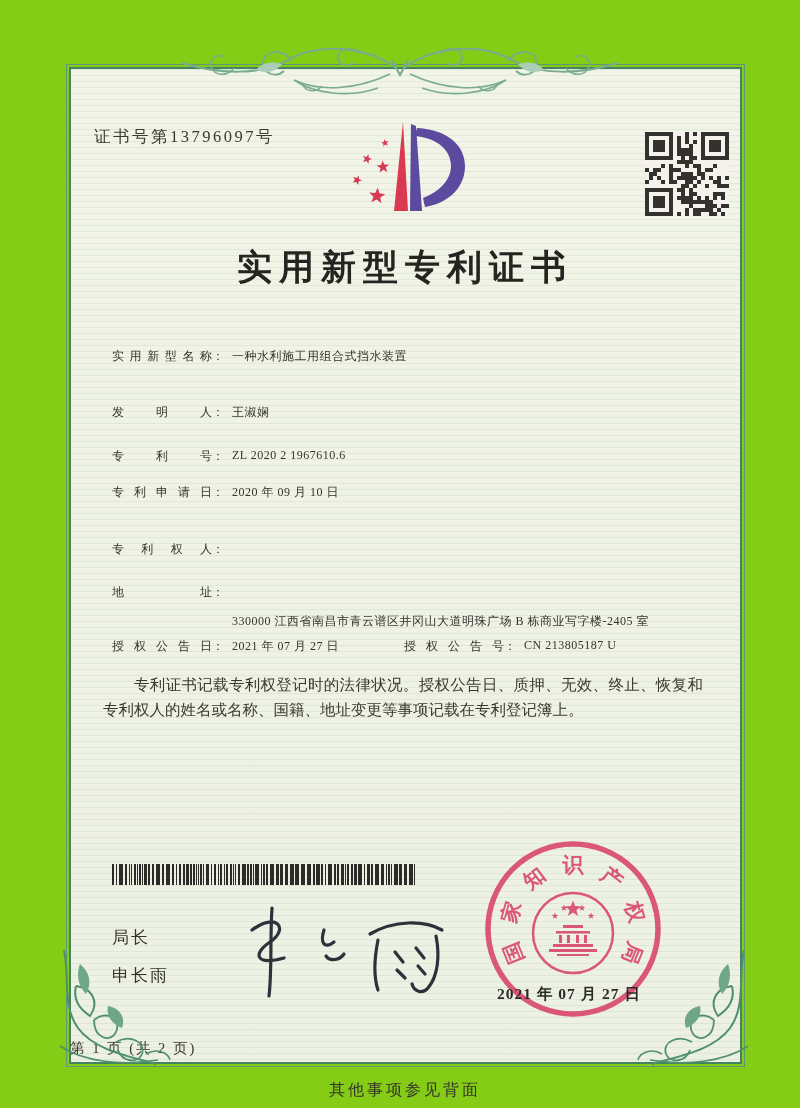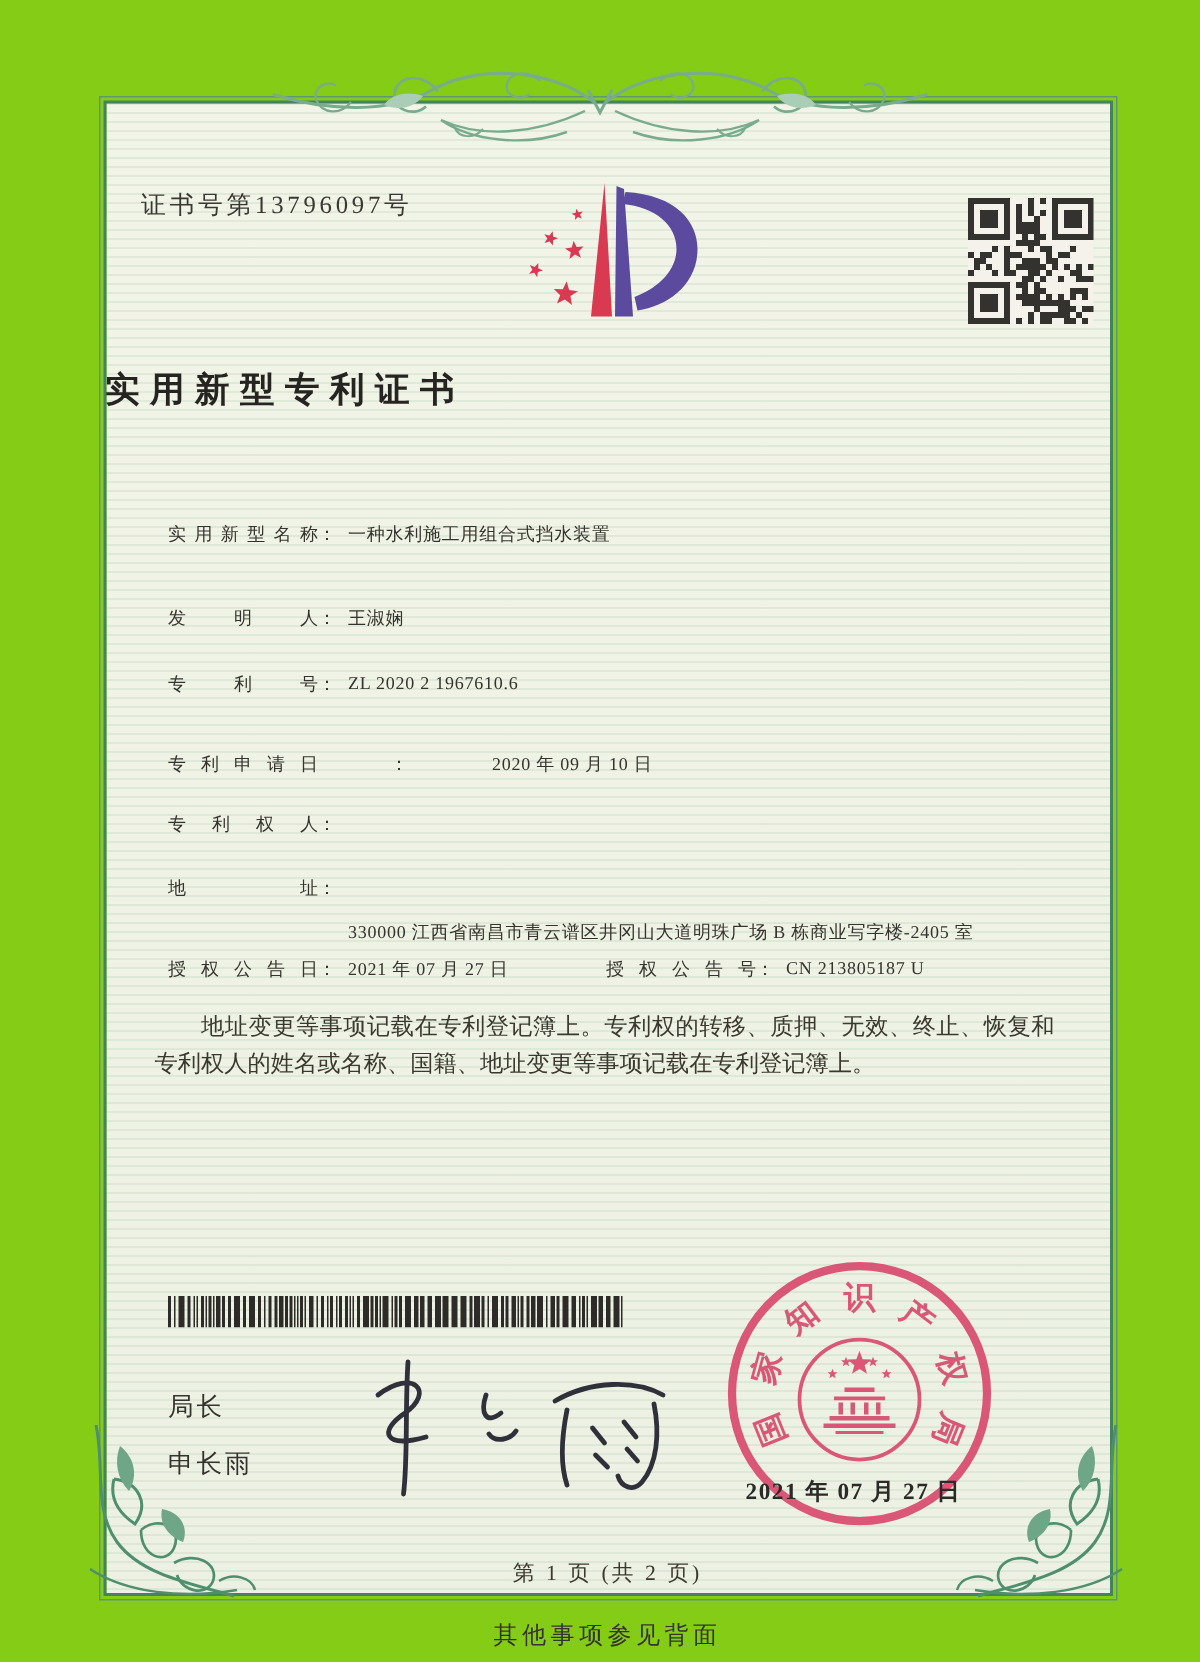--- a/index.html
+++ b/index.html
@@ -6,32 +6,32 @@
   .page{position:relative;width:800px;height:1108px;background:#84cc16;overflow:hidden;
         font-family:"Liberation Serif","DejaVu Serif",serif;color:#2e2c28;}
   
   .frame{position:absolute;left:66px;top:64px;width:677px;height:1001px;border:1px solid #5e9678;z-index:0;}
   .frame-inner{position:absolute;inset:2px;border:2px solid #44835f;
       background:
         repeating-linear-gradient(180deg, rgba(110,160,122,0.12) 0px, rgba(110,160,122,0.12) 1px, rgba(240,244,230,0) 1px, rgba(240,244,230,0) 6px),
         linear-gradient(#f1f4e7,#edf1e3);}
   .abs{position:absolute;z-index:2;}
   .cert-no{left:94px;top:126px;font-size:16.5px;letter-spacing:2.5px;color:#3a3833;}
-  .title{left:70px;top:244px;width:670px;text-align:left;font-size:23px;font-weight:bold;
+  .title{left:70px;top:244px;width:670px;text-align:center;font-size:35px;font-weight:bold;
          letter-spacing:7px;color:#262420;}
   .row{left:112px;display:flex;align-items:flex-start;font-size:12px;color:#35332d;}
   .flabel{display:inline-block;width:100px;text-align:justify;text-align-last:justify;flex:none;}
   .colon{flex:none;margin-right:8px;}
   .fvalue{letter-spacing:0.5px;}
   .addr-val{width:480px;line-height:1.55;margin-top:28px;}
   .grant2{margin-left:65px;display:flex;}
   .paras{left:103px;top:672px;width:600px;font-size:15.5px;line-height:1.63;text-align:justify;color:#3a382f;}
   .paras p{margin:0;text-indent:2em;}
   .signer{left:112px;font-size:17px;letter-spacing:2px;color:#35332d;}
-  .pageinfo{left:70px;top:1039px;width:670px;text-align:center;font-size:14.5px;letter-spacing:2px;color:#3a382f;}
+  .pageinfo{left:70px;top:1039px;width:670px;text-align:left;font-size:14.5px;letter-spacing:2px;color:#3a382f;}
   .backnote{left:70px;top:1080px;width:670px;text-align:center;font-size:16px;letter-spacing:3px;color:#35332d;}
   .sealdate{left:497px;top:984px;font-size:15.5px;letter-spacing:1px;color:#2b2a28;font-weight:bold;z-index:4;}
   svg{display:block;}
 </style>
 </head>
 <body>
 
 <div class="page">
 
   <div class="frame">
@@ -246,21 +246,21 @@
   <div class="abs row" style="top:404px;">
     <span class="flabel">发明人</span>
       <span class="colon">：</span>
     <span class="fvalue">王淑娴</span>
   </div>
   <div class="abs row" style="top:448px;">
     <span class="flabel">专利号</span>
       <span class="colon">：</span>
     <span class="fvalue">ZL 2020 2 1967610.6</span>
   </div>
-  <div class="abs row" style="top:501px;gap:48px;">
+  <div class="abs row" style="top:484px;">
     <span class="flabel">专利申请日</span>
       <span class="colon">：</span>
     <span class="fvalue">2020 年 09 月 10 日</span>
   </div>
   <div class="abs row" style="top:541px;">
     <span class="flabel">专利权人</span>
       <span class="colon">：</span>
   </div>
   <div class="abs row" style="top:584px;">
     <span class="flabel">地址</span>
@@ -272,21 +272,21 @@
       <span class="colon">：</span>
     <span class="fvalue">2021 年 07 月 27 日</span>
     <span class="grant2">
       <span class="flabel">授权公告号</span>
         <span class="colon">：</span>
       <span class="fvalue">CN 213805187 U</span>
     </span>
   </div>
 
   <div class="abs paras">
-    <p>地址变更等事项记载在专利登记簿上。专利权的转移、质押、无效、终止、恢复和专利权人的姓名或名称、国籍、地址变更等事项记载在专利登记簿上。</p>
+    <p>专利证书记载专利权登记时的法律状况。授权公告日、质押、无效、终止、恢复和专利权人的姓名或名称、国籍、地址变更等事项记载在专利登记簿上。</p>
   </div>
 
   <svg class="abs" id="barcode" style="left:112px;top:864px;" width="312" height="21">
       <rect x="0" y="0" width="2" height="21" fill="#2c2b28"></rect>
       <rect x="4" y="0" width="1" height="21" fill="#2c2b28"></rect>
       <rect x="7" y="0" width="4" height="21" fill="#2c2b28"></rect>
       <rect x="13" y="0" width="2" height="21" fill="#2c2b28"></rect>
       <rect x="17" y="0" width="1" height="21" fill="#2c2b28"></rect>
       <rect x="19" y="0" width="1" height="21" fill="#2c2b28"></rect>
       <rect x="22" y="0" width="2" height="21" fill="#2c2b28"></rect>

